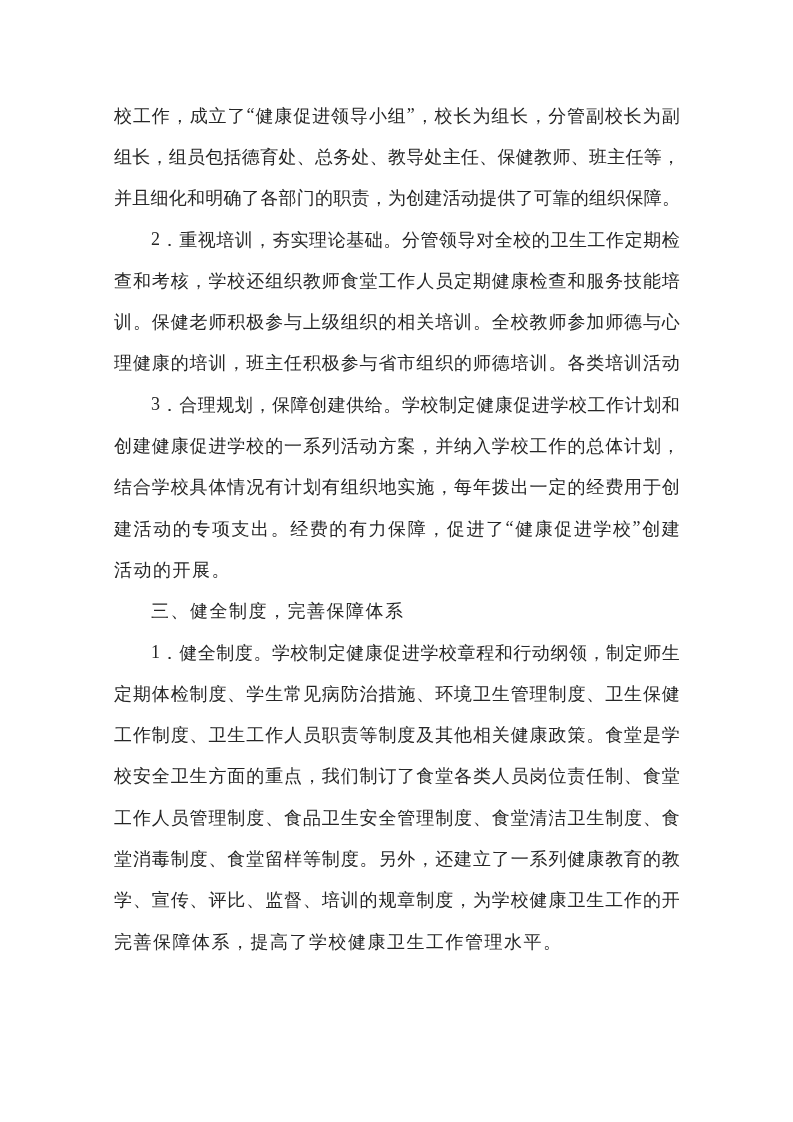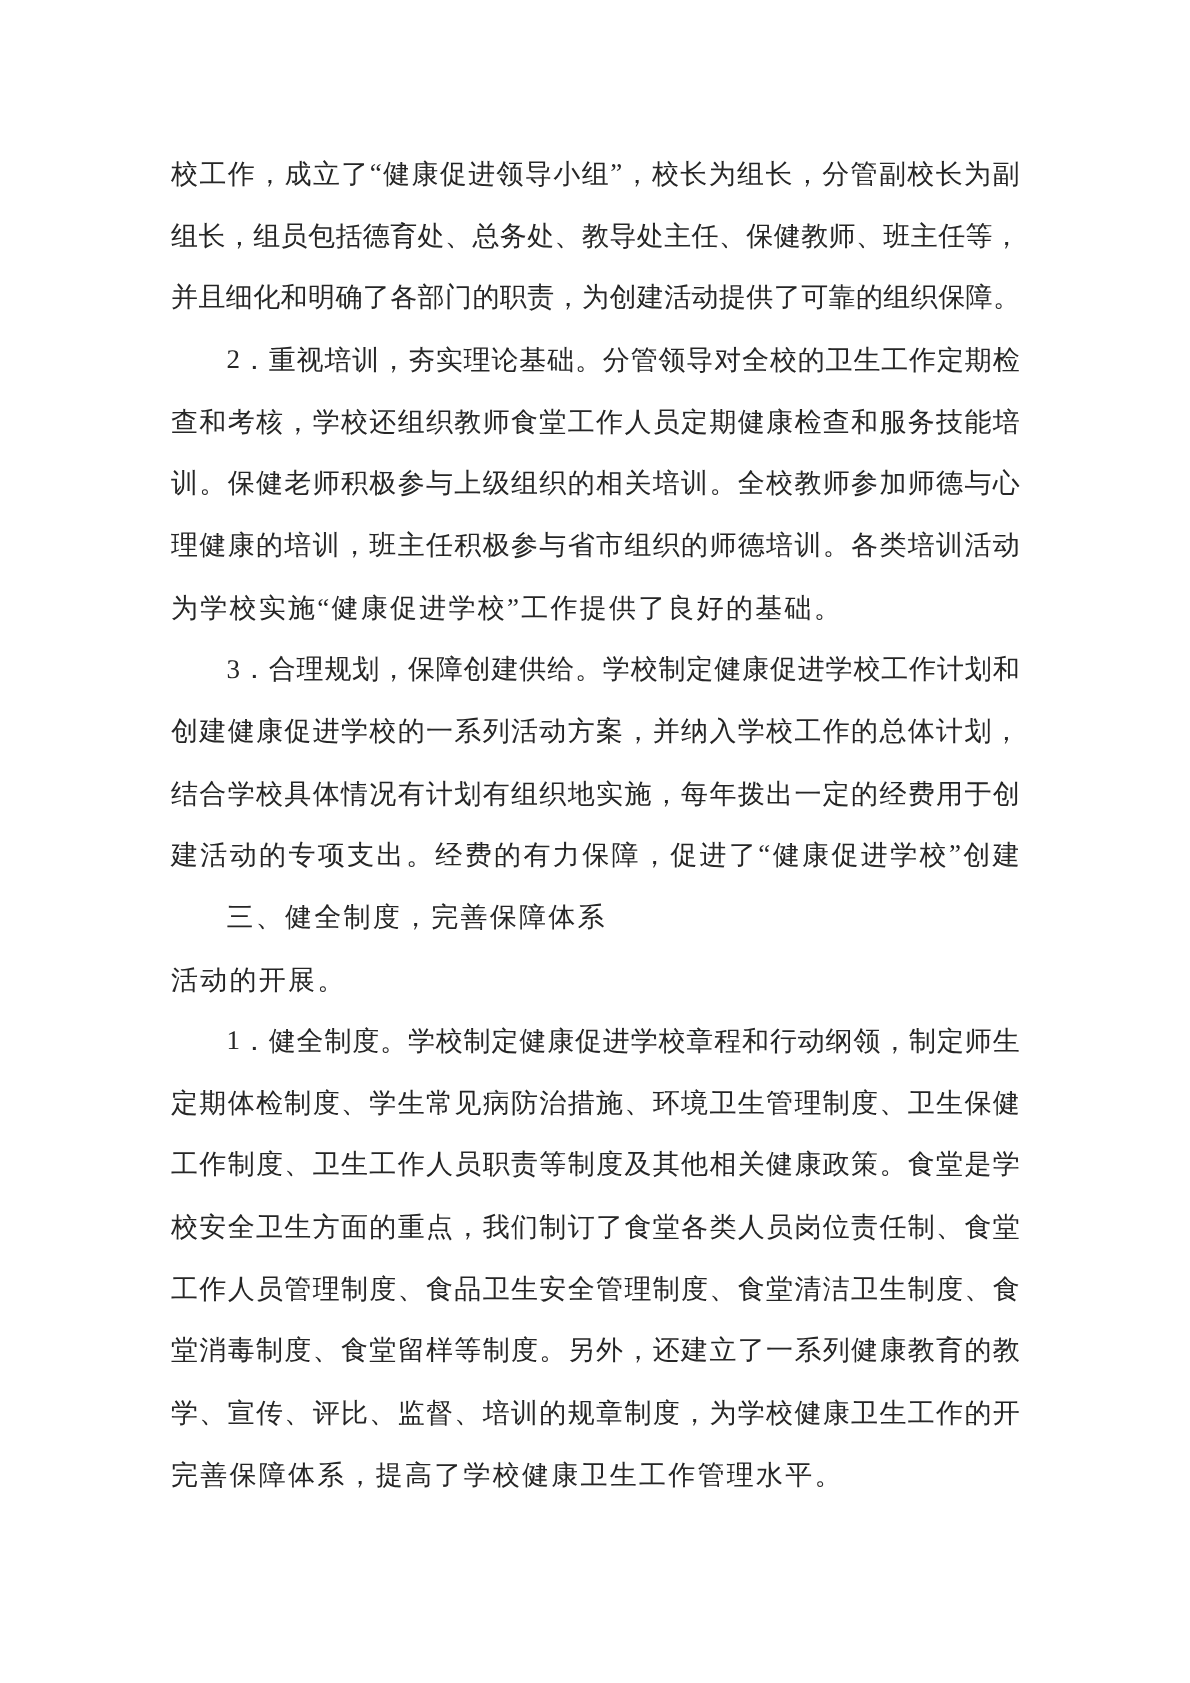--- a/index.html
+++ b/index.html
@@ -270,21 +270,20 @@
         <span>培</span>
         <span>训</span>
         <span>。</span>
         <span>各</span>
         <span>类</span>
         <span>培</span>
         <span>训</span>
         <span>活</span>
         <span>动</span>
       </div>
-      <div class="line loose">为学校实施“健康促进学校”工作提供了良好的基础。</div>
       <div class="line fill indent">
         <span>3</span>
         <span>．</span>
         <span>合</span>
         <span>理</span>
         <span>规</span>
         <span>划</span>
         <span>，</span>
         <span>保</span>
         <span>障</span>
@@ -398,22 +397,22 @@
         <span>健</span>
         <span>康</span>
         <span>促</span>
         <span>进</span>
         <span>学</span>
         <span>校</span>
         <span>”</span>
         <span>创</span>
         <span>建</span>
       </div>
+      <div class="line loose">活动的开展。</div>
       <div class="line loose indent">三、健全制度，完善保障体系</div>
-      <div class="line loose">活动的开展。</div>
       <div class="line fill indent">
         <span>1</span>
         <span>．</span>
         <span>健</span>
         <span>全</span>
         <span>制</span>
         <span>度</span>
         <span>。</span>
         <span>学</span>
         <span>校</span>

